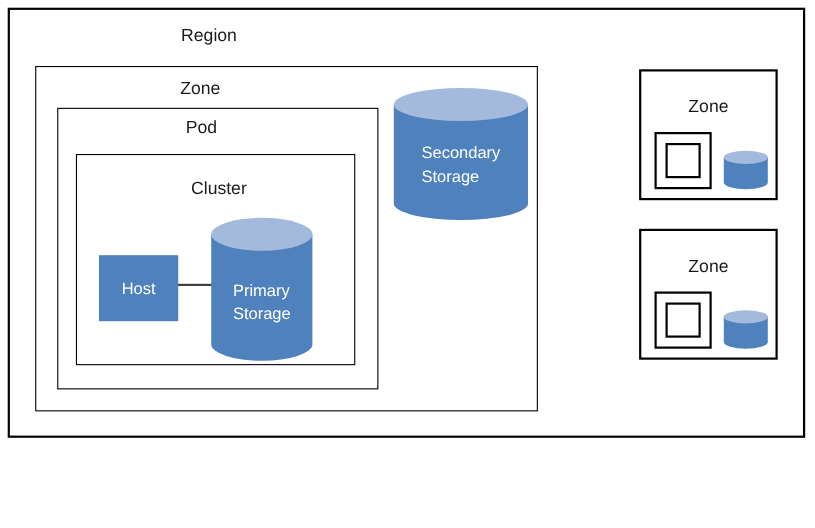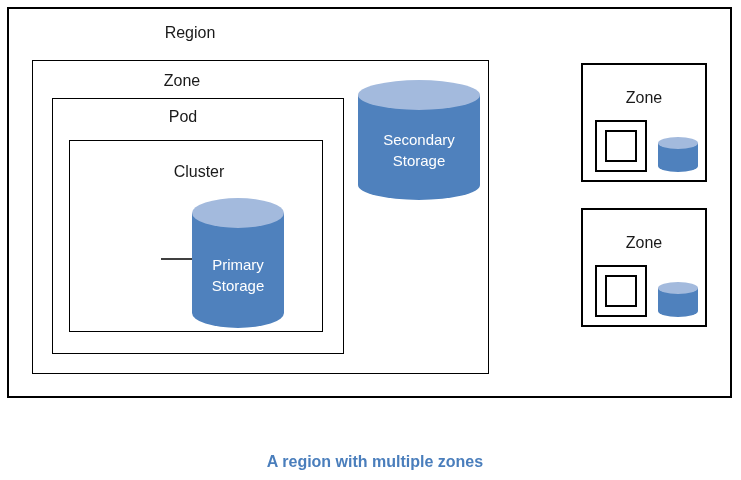--- a/index.html
+++ b/index.html
@@ -50,21 +50,20 @@
     position: absolute; left: 0; width: 100%;
     background: var(--blue, #4f81bd);
     z-index: 1;
   }
   .cyl-label {
     position: absolute; left: 50%;
     transform: translate(-50%, -50%);
     color: #ffffff;
     font-size: 15px;
     line-height: 21px;
-    text-align: center;
     white-space: pre-line;
     z-index: 3;
   }
   
   .cyl.primary { left: 192px; top: 198px; width: 92px; height: 130px; }
   .cyl.primary .cyl-top { height: 30px; }
   .cyl.primary .cyl-body {
     top: 15px; height: 115px;
     border-radius: 0 0 50% 50% / 0 0 15px 15px;
   }
@@ -124,20 +123,23 @@
   <div class="lbl" style="left:182px; top:81px;">Zone</div>
 
   <div class="box" style="left:52px; top:98px; width:292px; height:256px;"></div>
   <div class="lbl" style="left:183px; top:117px;">Pod</div>
 
   <div class="box" style="left:69px; top:140px; width:254px; height:192px;"></div>
   <div class="lbl" style="left:199px; top:172px;">Cluster</div>
 
   <div class="connector"></div>
 
+  <div class="host">
+    <span>Host</span>
+  </div>
 
   <div class="cyl primary">
     <div class="cyl-top"></div>
     <div class="cyl-body"></div>
     <div class="cyl-label">Primary
 Storage</div>
   </div>
 
   <div class="cyl secondary">
     <div class="cyl-top"></div>
@@ -161,15 +163,14 @@
     <div class="zone-sm-label">Zone</div>
     <div class="sq-outer">
       <div class="sq-inner"></div>
     </div>
     <div class="cyl small">
       <div class="cyl-top"></div>
       <div class="cyl-body"></div>
     </div>
   </div>
 
-  <div class="caption">A region with multiple zones</div>
 
 </div>
 
 </body></html>

